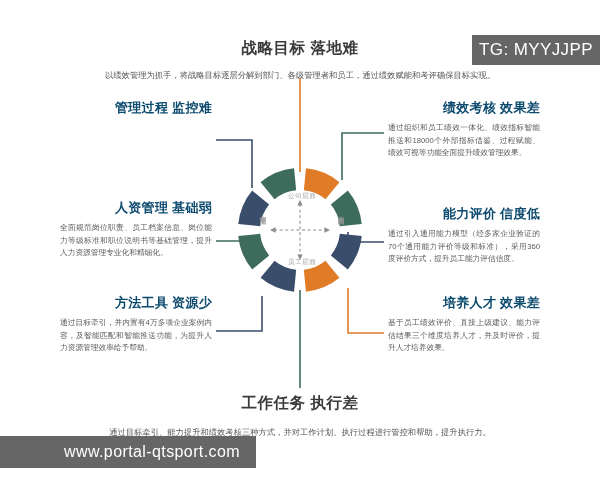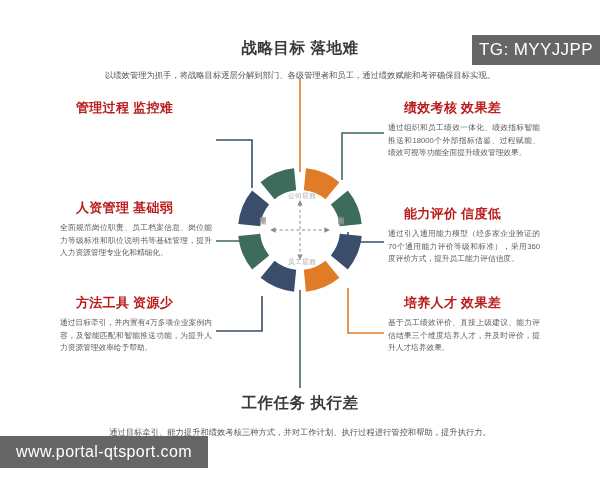--- a/index.html
+++ b/index.html
@@ -15,40 +15,40 @@
   
   .badge{
     position:absolute;
     background:#666666;
     color:#ffffff;
     font-size:17px;
     letter-spacing:.4px;
     display:flex;align-items:center;justify-content:center;
   }
   #tg-badge{right:0;top:6px;width:128px;height:30px;margin-top:29px;}
-  #site-badge{left:0;bottom:12px;width:208px;height:32px;font-size:16px;}
+  #site-badge{left:0;bottom:12px;width:208px;height:32px;font-size:16px;padding-left:48px;}
 
   
   .center-title{
     position:absolute;left:0;width:600px;text-align:center;
     font-size:15.5px;font-weight:bold;color:#3a3a3a;letter-spacing:.5px;
   }
   .center-sub{
     position:absolute;left:0;width:600px;text-align:center;
     font-size:8.3px;color:#555;line-height:1.5;margin-top:8px;
   }
   #top-title{top:38px;}
   #top-sub{top:61px;}
   #bottom-title{top:393px;}
   #bottom-sub{top:418px;}
 
   
   .block{position:absolute;width:152px;}
-  .block .bt{font-size:13px;font-weight:bold;color:#b91c1c;letter-spacing:.3px;
-             margin:0 0 5px 16px;white-space:nowrap;}
+  .block .bt{font-size:13px;font-weight:bold;color:#0c4a6e;letter-spacing:.3px;
+             margin:0 0 5px 16px;white-space:nowrap;text-align:right;}
   .block .bd{font-size:7.7px;color:#5a5a5a;line-height:1.65;margin:0;text-align:justify;}
   .left  {left:60px;}
   .right {left:388px;}
   #blk-l1{top:99px;}
   #blk-l2{top:199px;}
   #blk-l3{top:294px;}
   #blk-r1{top:99px;}
   #blk-r2{top:205px;}
   #blk-r3{top:294px;}
   .right .bt{font-size:13px;}

